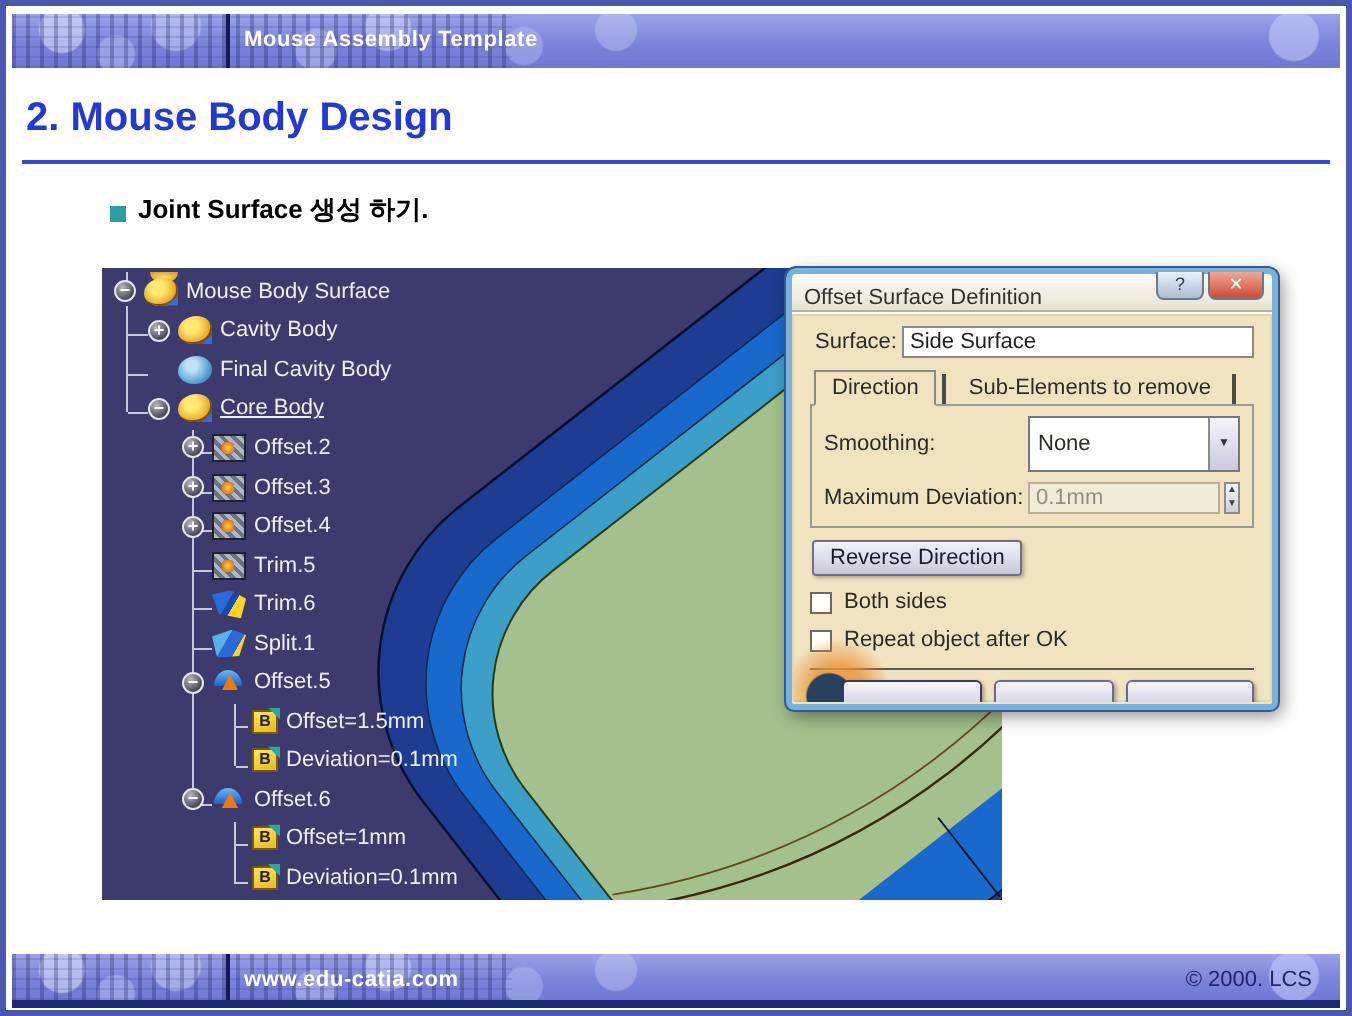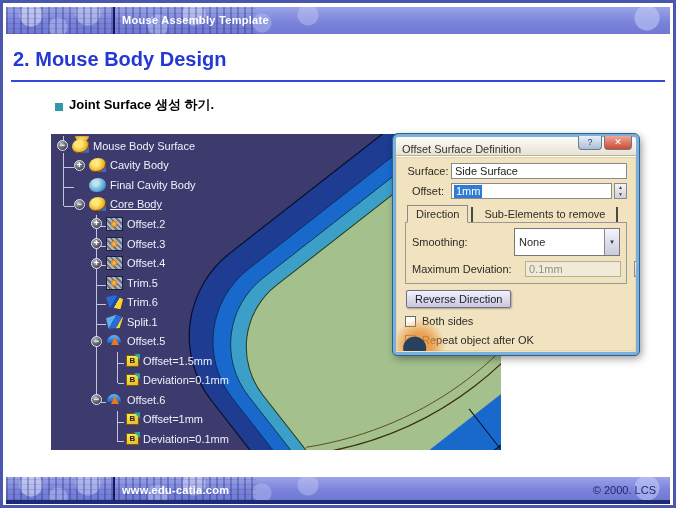--- a/index.html
+++ b/index.html
@@ -85,21 +85,21 @@
   .offbox{flex:1;height:16px;border:1px solid #8a8a8a;background:#fff;display:flex;align-items:center;padding:0 2px;}
   .selhl{background:#2e7cd6;color:#fff;padding:0 2px;line-height:13px;}
   .spin{width:13px;height:16px;margin-left:2px;border:1px solid #8a8a8a;background:linear-gradient(#f6f6f8,#cfcfd8);display:flex;flex-direction:column;}
   .spin span{flex:1;font-size:5px;line-height:7px;text-align:center;color:#444;}
   .tabs{display:flex;align-items:flex-end;margin:5px 0 0 2px;height:18px;}
   .tab{padding:2px 8px 2px 8px;font-size:11px;}
   .tab.active{background:#f2e3c0;border:1px solid #8a8a8a;border-bottom:1px solid #f2e3c0;position:relative;top:1px;}
   .tabsep{width:2px;height:15px;background:#4a4a44;margin:0 3px;}
   .tpanel{border:1px solid #9a9a94;padding:5px 6px 6px 6px;margin-top:0;}
   .prow{display:flex;align-items:center;margin-bottom:5px;}
-  .prow:last-child{margin-bottom:0;gap:11px;}
+  .prow:last-child{margin-bottom:0;}
   .plabel{flex:0 0 102px;}
   .combo{flex:1;height:28px;border:1px solid #777;background:#fff;display:flex;align-items:center;}
   .combo .cval{flex:1;padding:0 4px;}
   .cmb-btn{width:15px;height:100%;border-left:1px solid #8a8a8a;background:linear-gradient(#f4f4fc,#c9c9e0);font-size:6px;display:flex;align-items:center;justify-content:center;color:#333;}
   .tin-dis{width:96px;height:16px;border:1px solid #b8b094;background:#f0ead6;color:#909088;font-size:11px;padding:0 3px;}
   .pushbtn{display:inline-block;margin:6px 0 0 1px;padding:2px 8px;font-size:11px;color:#1a1a33;
     background:linear-gradient(#f2f2fa,#c8c8dc);border:1px solid #70708e;border-radius:2px;box-shadow:1px 1px 2px rgba(0,0,0,.3);}
   .cbrow{display:flex;align-items:center;margin-top:7px;}
   .cb{width:11px;height:11px;border:1px solid #6a6a64;background:#fffef6;margin-right:6px;flex:0 0 11px;}
   .sep{border-top:1px solid #5a5a54;margin:8px 0 5px 0;}
@@ -273,30 +273,20 @@
         <span class="sysbtn closebtn">✕</span>
       </span>
     </div>
     <div class="dlg-client">
       <div class="corner-globe"></div>
 
       <div class="frow">
         <span class="flabel">Surface:</span>
         <input class="tin" type="text" value="Side Surface" style="">
       </div>
-      <div class="frow">
-        <span class="flabel">Offset:</span>
-        <span class="offbox">
-          <span class="selhl">1mm</span>
-        </span>
-        <span class="spin">
-          <span>▲</span>
-          <span>▼</span>
-        </span>
-      </div>
 
       <div class="tabs">
         <span class="tab active">Direction</span>
         <span class="tabsep"></span>
         <span class="tab">Sub-Elements to remove</span>
         <span class="tabsep"></span>
       </div>
       <div class="tpanel">
         <div class="prow">
           <span class="plabel">Smoothing:</span>

